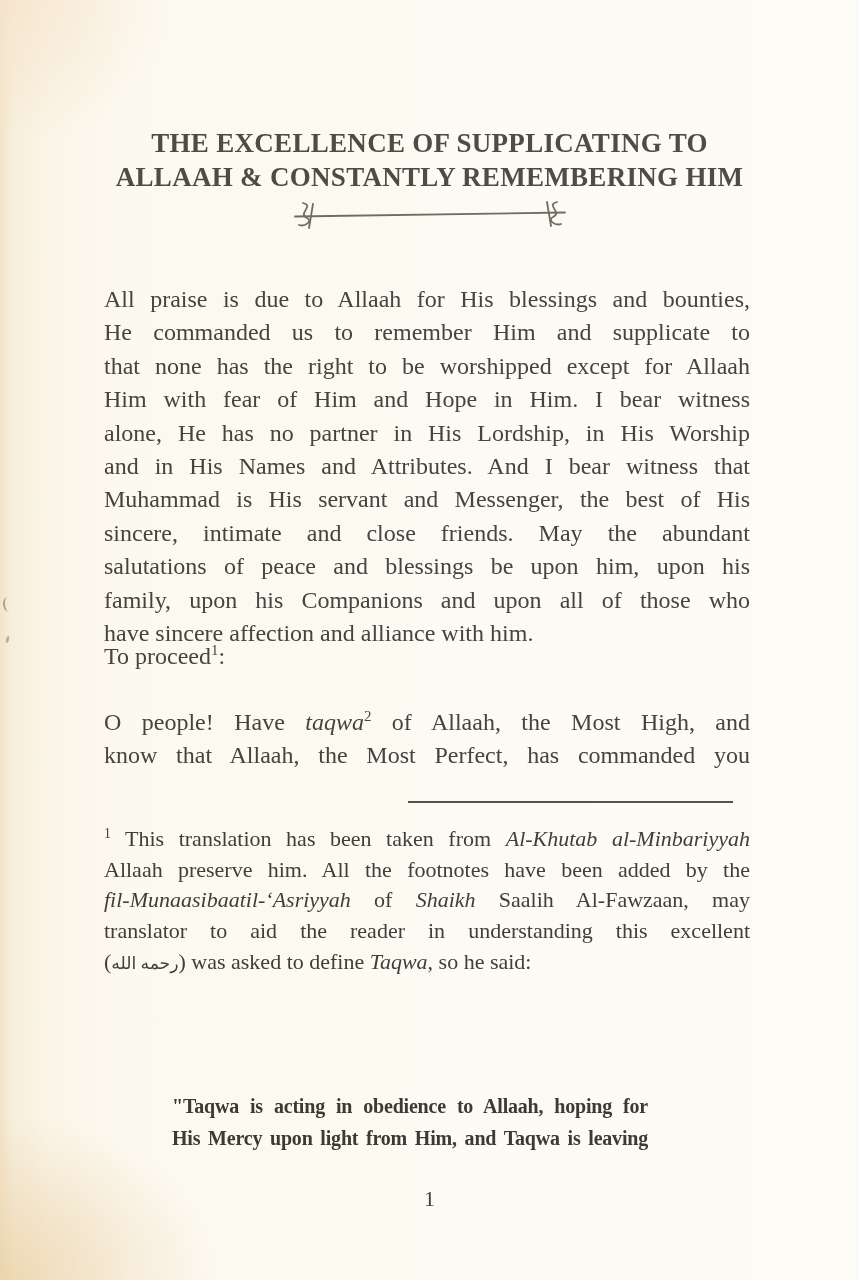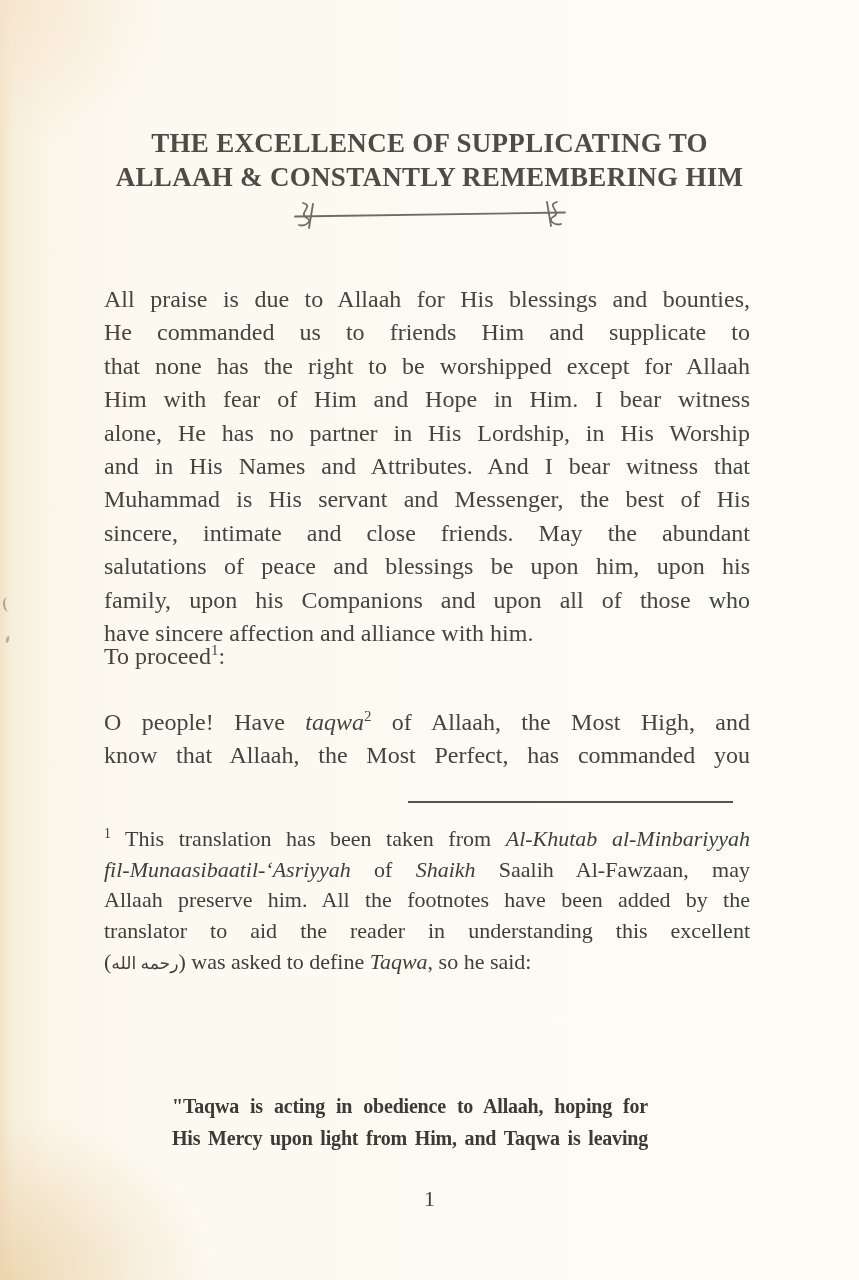--- a/index.html
+++ b/index.html
@@ -112,21 +112,21 @@
         <line x1="28" y1="8" x2="24" y2="32"></line>
         <path d="M18,7 C30,10 12,17 22,22 C28,25 20,31 14,29"></path>
         <line x1="262" y1="6" x2="266" y2="30"></line>
         <path d="M272,6 C260,9 278,16 268,21 C262,24 270,30 276,28"></path>
       </g>
     </svg>
   </div>
 
   <div class="col bodytext para-opening">
       <div class="tline"><span>All praise is due to Allaah for His blessings and bounties,</span></div>
-      <div class="tline"><span>He commanded us to friends Him and supplicate to</span></div>
+      <div class="tline"><span>He commanded us to remember Him and supplicate to</span></div>
       <div class="tline"><span>that none has the right to be worshipped except for Allaah</span></div>
       <div class="tline"><span>Him with fear of Him and Hope in Him. I bear witness</span></div>
       <div class="tline"><span>alone, He has no partner in His Lordship, in His Worship</span></div>
       <div class="tline"><span>and in His Names and Attributes. And I bear witness that</span></div>
       <div class="tline"><span>Muhammad is His servant and Messenger, the best of His</span></div>
       <div class="tline"><span>sincere, intimate and close friends. May the abundant</span></div>
       <div class="tline"><span>salutations of peace and blessings be upon him, upon his</span></div>
       <div class="tline"><span>family, upon his Companions and upon all of those who</span></div>
       <div class="tline tline-last"><span>have sincere affection and alliance with him.</span></div>
     </div>
@@ -138,22 +138,22 @@
   <div class="col bodytext para-opeople">
       <div class="tline"><span>O people! Have </span><span class="s-i">taqwa</span><span class="s-sup">2</span><span> of Allaah, the Most High, and</span></div>
       <div class="tline"><span>know that Allaah, the Most Perfect, has commanded you</span></div>
     </div>
 
   <div class="footnote-sep"></div>
 
   <div class="col footnotes">
     <div>
         <div class="tline"><span class="s-sup">1</span><span> This translation has been taken from </span><span class="s-i">Al-Khutab al-Minbariyyah</span></div>
+        <div class="tline"><span>Allaah preserve him. All the footnotes have been added by the</span></div>
         <div class="tline"><span class="s-i">fil-Munaasibaatil-‘Asriyyah</span><span> of </span><span class="s-i">Shaikh</span><span> Saalih Al-Fawzaan, may</span></div>
-        <div class="tline"><span>Allaah preserve him. All the footnotes have been added by the</span></div>
         <div class="tline"><span>translator to aid the reader in understanding this excellent</span></div>
       </div>
     <div>
         <div class="tline tline-last"><span>(</span><span class="s-ar">رحمه الله</span><span>) was asked to define </span><span class="s-i">Taqwa</span><span>, so he said:</span></div>
       </div>
   </div>
 
   <div class="quote-block">
       <div class="tline"><span>"Taqwa is acting in obedience to Allaah, hoping for</span></div>
       <div class="tline"><span>His Mercy upon light from Him, and Taqwa is leaving</span></div>

